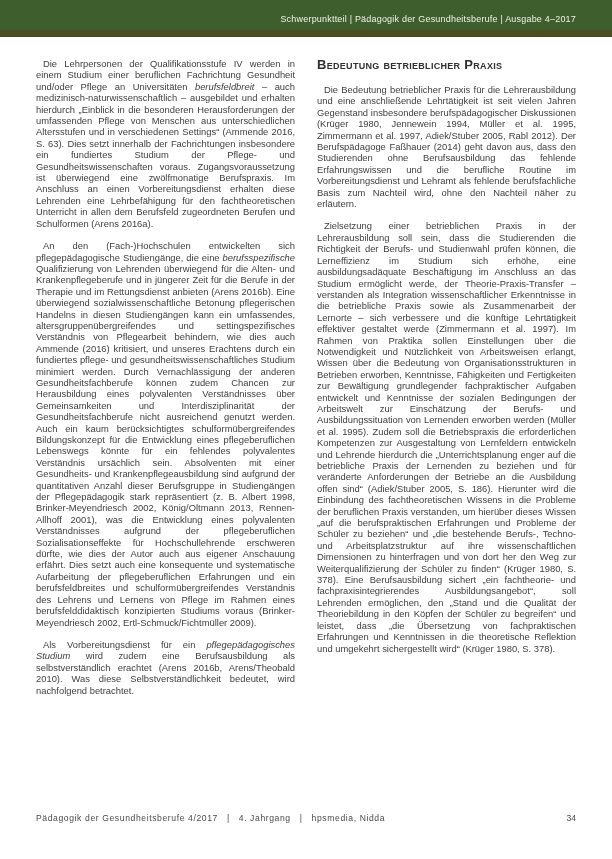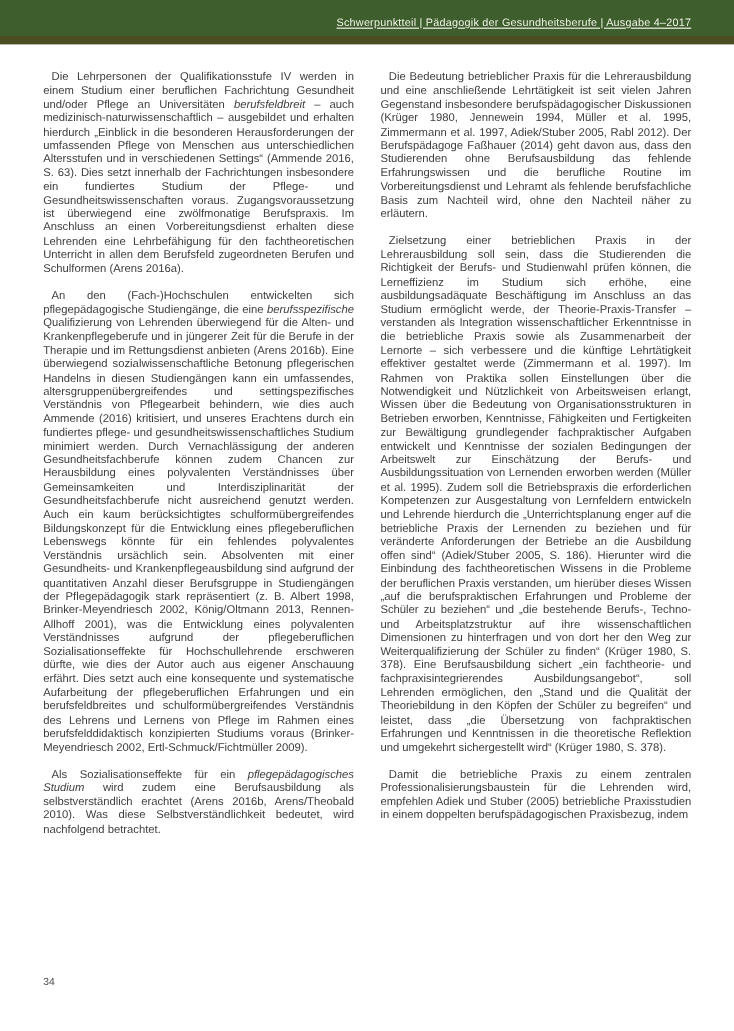--- a/index.html
+++ b/index.html
@@ -29,21 +29,20 @@
     background: #4b4d22;
   }
   .header-title {
     position: absolute;
     top: 14px;
     right: 36px;
     font-size: 9px;
     letter-spacing: 0.2px;
     color: #eef3e6;
     white-space: nowrap;
-    text-decoration: underline;
   }
 
   
   .content {
     position: absolute;
     top: 58px;
     left: 36px;
     width: 540px;
     display: flex;
     gap: 22px;
@@ -92,26 +91,29 @@
 <body>
 
 <div class="header-bar"></div>
 <div class="header-strip"></div>
 <div class="header-title">Schwerpunktteil | Pädagogik der Gesundheitsberufe | Ausgabe 4–2017</div>
 
 <div class="content">
   <div class="column">
       <p><span>Die Lehrpersonen der Qualifikationsstufe IV werden in einem Studium einer beruflichen Fachrichtung Gesundheit und/oder Pflege an Universitäten </span><em>berufsfeldbreit</em><span> – auch medizinisch-naturwissenschaftlich – ausgebildet und erhalten hierdurch „Einblick in die besonderen Herausforderungen der umfassenden Pflege von Menschen aus unterschiedlichen Altersstufen und in verschiedenen Settings“ (Ammende 2016, S. 63). Dies setzt innerhalb der Fachrichtungen insbesondere ein fundiertes Studium der Pflege- und Gesundheitswissenschaften voraus. Zugangsvoraussetzung ist überwiegend eine zwölfmonatige Berufspraxis. Im Anschluss an einen Vorbereitungsdienst erhalten diese Lehrenden eine Lehrbefähigung für den fachtheoretischen Unterricht in allen dem Berufsfeld zugeordneten Berufen und Schulformen (Arens 2016a).</span></p>
       <p><span>An den (Fach-)Hochschulen entwickelten sich pflegepädagogische Studiengänge, die eine </span><em>berufsspezifische</em><span> Qualifizierung von Lehrenden überwiegend für die Alten- und Krankenpflegeberufe und in jüngerer Zeit für die Berufe in der Therapie und im Rettungsdienst anbieten (Arens 2016b). Eine überwiegend sozialwissenschaftliche Betonung pflegerischen Handelns in diesen Studiengängen kann ein umfassendes, altersgruppenübergreifendes und settingspezifisches Verständnis von Pflegearbeit behindern, wie dies auch Ammende (2016) kritisiert, und unseres Erachtens durch ein fundiertes pflege- und gesundheitswissenschaftliches Studium minimiert werden. Durch Vernachlässigung der anderen Gesundheitsfachberufe können zudem Chancen zur Herausbildung eines polyvalenten Verständnisses über Gemeinsamkeiten und Interdisziplinarität der Gesundheitsfachberufe nicht ausreichend genutzt werden. Auch ein kaum berücksichtigtes schulformübergreifendes Bildungskonzept für die Entwicklung eines pflegeberuflichen Lebenswegs könnte für ein fehlendes polyvalentes Verständnis ursächlich sein. Absolventen mit einer Gesundheits- und Krankenpflegeausbildung sind aufgrund der quantitativen Anzahl dieser Berufsgruppe in Studiengängen der Pflegepädagogik stark repräsentiert (z. B. Albert 1998, Brinker-Meyendriesch 2002, König/Oltmann 2013, Rennen-Allhoff 2001), was die Entwicklung eines polyvalenten Verständnisses aufgrund der pflegeberuflichen Sozialisationseffekte für Hochschullehrende erschweren dürfte, wie dies der Autor auch aus eigener Anschauung erfährt. Dies setzt auch eine konsequente und systematische Aufarbeitung der pflegeberuflichen Erfahrungen und ein berufsfeldbreites und schulformübergreifendes Verständnis des Lehrens und Lernens von Pflege im Rahmen eines berufsfelddidaktisch konzipierten Studiums voraus (Brinker-Meyendriesch 2002, Ertl-Schmuck/Fichtmüller 2009).</span></p>
-      <p><span>Als Sozialisationseffekte für ein </span><em>pflegepädagogisches Studium</em><span> wird zudem eine Berufsausbildung als selbstverständlich erachtet (Arens 2016b, Arens/Theobald 2010). Was diese Selbstverständlichkeit bedeutet, wird nachfolgend betrachtet.</span></p>
+      <p><span>Als Vorbereitungsdienst für ein </span><em>pflegepädagogisches Studium</em><span> wird zudem eine Berufsausbildung als selbstverständlich erachtet (Arens 2016b, Arens/Theobald 2010). Was diese Selbstverständlichkeit bedeutet, wird nachfolgend betrachtet.</span></p>
     </div>
   <div class="column">
+    <h2 class="section-heading">Bedeutung betrieblicher Praxis</h2>
     <div>
         <p><span>Die Bedeutung betrieblicher Praxis für die Lehrerausbildung und eine anschließende Lehrtätigkeit ist seit vielen Jahren Gegenstand insbesondere berufspädagogischer Diskussionen (Krüger 1980, Jennewein 1994, Müller et al. 1995, Zimmermann et al. 1997, Adiek/Stuber 2005, Rabl 2012). Der Berufspädagoge Faßhauer (2014) geht davon aus, dass den Studierenden ohne Berufsausbildung das fehlende Erfahrungswissen und die berufliche Routine im Vorbereitungsdienst und Lehramt als fehlende berufsfachliche Basis zum Nachteil wird, ohne den Nachteil näher zu erläutern.</span></p>
         <p><span>Zielsetzung einer betrieblichen Praxis in der Lehrerausbildung soll sein, dass die Studierenden die Richtigkeit der Berufs- und Studienwahl prüfen können, die Lerneffizienz im Studium sich erhöhe, eine ausbildungsadäquate Beschäftigung im Anschluss an das Studium ermöglicht werde, der Theorie-Praxis-Transfer – verstanden als Integration wissenschaftlicher Erkenntnisse in die betriebliche Praxis sowie als Zusammenarbeit der Lernorte – sich verbessere und die künftige Lehrtätigkeit effektiver gestaltet werde (Zimmermann et al. 1997). Im Rahmen von Praktika sollen Einstellungen über die Notwendigkeit und Nützlichkeit von Arbeitsweisen erlangt, Wissen über die Bedeutung von Organisationsstrukturen in Betrieben erworben, Kenntnisse, Fähigkeiten und Fertigkeiten zur Bewältigung grundlegender fachpraktischer Aufgaben entwickelt und Kenntnisse der sozialen Bedingungen der Arbeitswelt zur Einschätzung der Berufs- und Ausbildungssituation von Lernenden erworben werden (Müller et al. 1995). Zudem soll die Betriebspraxis die erforderlichen Kompetenzen zur Ausgestaltung von Lernfeldern entwickeln und Lehrende hierdurch die „Unterrichtsplanung enger auf die betriebliche Praxis der Lernenden zu beziehen und für veränderte Anforderungen der Betriebe an die Ausbildung offen sind“ (Adiek/Stuber 2005, S. 186). Hierunter wird die Einbindung des fachtheoretischen Wissens in die Probleme der beruflichen Praxis verstanden, um hierüber dieses Wissen „auf die berufspraktischen Erfahrungen und Probleme der Schüler zu beziehen“ und „die bestehende Berufs-, Techno- und Arbeitsplatzstruktur auf ihre wissenschaftlichen Dimensionen zu hinterfragen und von dort her den Weg zur Weiterqualifizierung der Schüler zu finden“ (Krüger 1980, S. 378). Eine Berufsausbildung sichert „ein fachtheorie- und fachpraxisintegrierendes Ausbildungsangebot“, soll Lehrenden ermöglichen, den „Stand und die Qualität der Theoriebildung in den Köpfen der Schüler zu begreifen“ und leistet, dass „die Übersetzung von fachpraktischen Erfahrungen und Kenntnissen in die theoretische Reflektion und umgekehrt sichergestellt wird“ (Krüger 1980, S. 378).</span></p>
-        <p><span>Damit die betriebliche Praxis zu einem zentralen Professionalisierungsbaustein für die Lehrenden wird, empfehlen Adiek und Stuber (2005) betriebliche Praxisstudien in einem doppelten berufspädagogischen Praxisbezug, indem</span></p>
       </div>
   </div>
 </div>
 
 <div class="footer">
+  <div>
+    <span>Pädagogik der Gesundheitsberufe 4/2017</span><span class="sep">|</span><span>4. Jahrgang</span><span class="sep">|</span><span>hpsmedia, Nidda</span>
+  </div>
   <div class="page-num">34</div>
 </div>
 
 </body></html>

